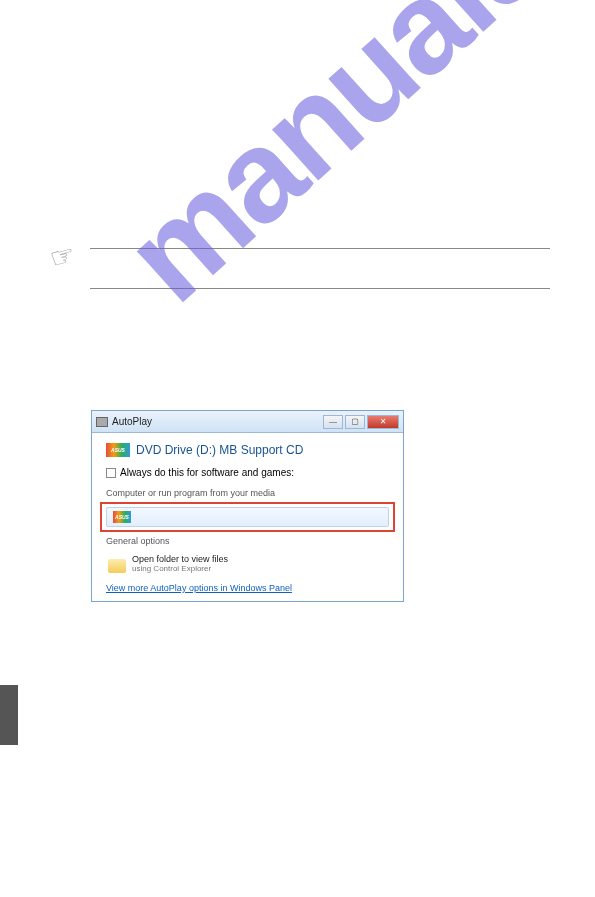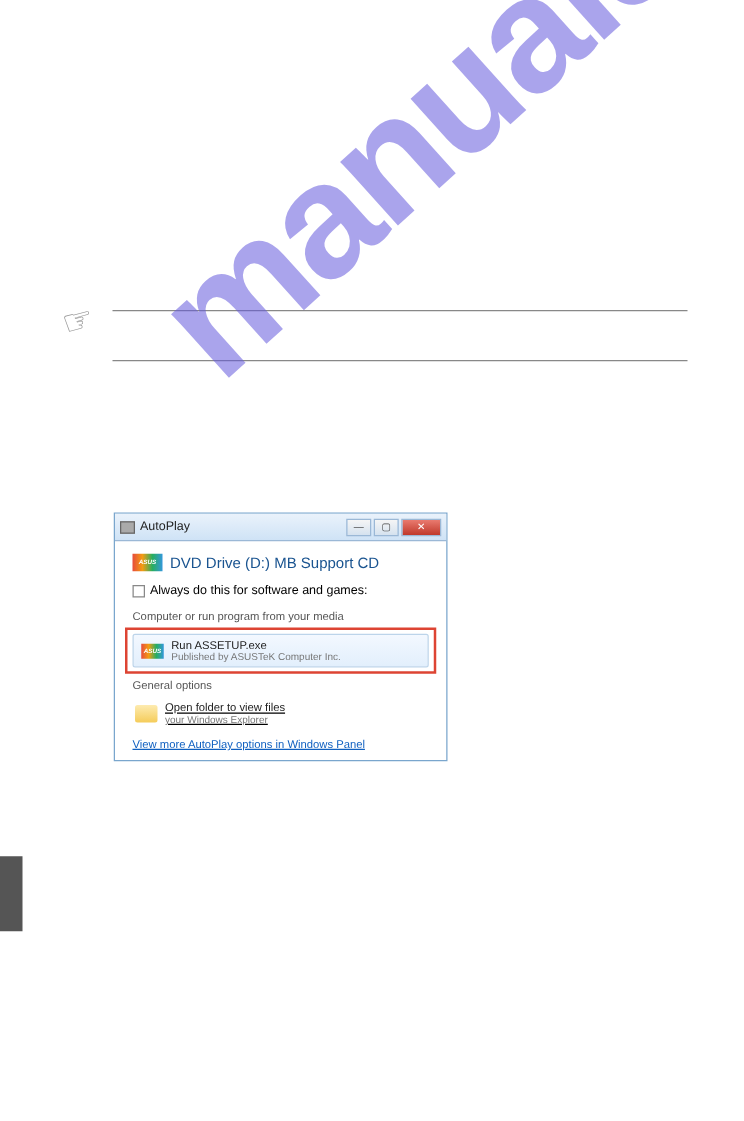--- a/index.html
+++ b/index.html
@@ -5,40 +5,40 @@
   * { margin: 0; padding: 0; box-sizing: border-box; }
   body { width: 595px; height: 897px; background: #fff; font-family: Arial, sans-serif; position: relative; overflow: hidden; }
 
   .watermark { position: absolute; top: 26%; left: 2%; width: 110%; height: 65%; font-size: 130px; font-weight: bold; color: rgba(100,90,220,0.55); transform: rotate(-42deg); transform-origin: center; white-space: nowrap; pointer-events: none; z-index: 5; letter-spacing: -3px; }
 
   .page { position: relative; z-index: 1; }
 
   .hand-icon { position: absolute; left: 50px; top: 240px; font-size: 28px; color: #999; transform: rotate(-15deg); }
   .hr-line { position: absolute; left: 90px; width: 460px; height: 1px; background: #888; }
 
-  .autoplay { position: absolute; left: 91px; top: 410px; width: 267px; border: 1px solid #7aa6cd; background: #fff; font-size: 9px; }
+  .autoplay { position: absolute; left: 91px; top: 410px; width: 313px; border: 1px solid #7aa6cd; background: #fff; font-size: 9px; }
   .ap-title { background: linear-gradient(#eaf2fb,#cfe3f6); height: 22px; border-bottom: 1px solid #9bb8d6; display: flex; align-items: center; padding: 0 4px; }
   .ap-title-icon { width: 12px; height: 10px; background: #aaa; border: 1px solid #666; margin-right: 4px; }
   .ap-title-text { font-size: 10px; color: #222; flex: 1; }
   .ap-winbtns { display: flex; gap: 2px; }
   .ap-btn { width: 20px; height: 14px; display: flex; align-items: center; justify-content: center; font-size: 8px; color: #444; border: 1px solid #9bb8d6; background: linear-gradient(#f5f5f5,#d5e2ef); }
   .ap-btn.close { background: linear-gradient(#e97a6f,#c0392b); color: #fff; width: 32px; }
   .ap-body { padding: 10px 14px 8px 14px; }
   .dvd-row { display: flex; align-items: flex-start; margin-bottom: 10px; }
   .asus-logo { width: 24px; height: 14px; margin-right: 6px; background: linear-gradient(90deg,#e74c3c,#f39c12,#27ae60,#3498db); display: flex; align-items: center; justify-content: center; font-size: 5px; font-weight: bold; color: #fff; font-style: italic; }
   .dvd-text { font-size: 12px; color: #1a5490; }
   .checkbox-row { display: flex; align-items: center; font-size: 10px; margin: 8px 0 10px 0; }
   .cb { width: 10px; height: 10px; border: 1px solid #888; margin-right: 4px; }
   .sect-label { font-size: 9px; color: #555; margin: 4px 0; }
   .highlight-box { border: 2px solid #d43; padding: 3px 4px; margin: 3px -6px 3px -6px; }
   .run-row { display: flex; align-items: center; background: linear-gradient(#f3f8ff,#e2effc); border: 1px solid #bcd4ea; border-radius: 2px; padding: 3px 6px; }
   .run-text { display: flex; flex-direction: column; }
   .run-main { font-size: 9px; color: #222; }
   .run-sub { font-size: 8px; color: #777; }
-  .folder-row { display: flex; align-items: center; padding: 4px 2px 6px 2px; text-decoration: underline; }
+  .folder-row { display: flex; align-items: flex-end; padding: 4px 2px 6px 2px; }
   .folder-icon { width: 18px; height: 14px; background: linear-gradient(#fdebb0,#f5cc5a); border-radius: 2px; margin-right: 6px; }
   .link { color: #1060c0; text-decoration: underline; font-size: 9px; margin-top: 4px; display: inline-block; }
 
   .tab-stub { position: absolute; left: 0; top: 685px; width: 18px; height: 60px; background: #555; }
 </style>
 </head>
 <body>
 
 <div class="page">
   <div class="watermark">manualshive.com</div>
@@ -63,32 +63,28 @@
         <div class="dvd-text">DVD Drive (D:) MB Support CD</div>
       </div>
       <div class="checkbox-row">
         <div class="cb"></div>
         <span>Always do this for software and games:</span>
       </div>
       <div class="sect-label">Computer or run program from your media</div>
       <div class="highlight-box">
         <div class="run-row">
           <div class="asus-logo" style="width:18px;height:12px;margin-right:6px">ASUS</div>
-          <div class="run-text">
-            <div class="run-main">Run ASSETUP.exe</div>
-            <div class="run-sub">Published by ASUSTeK Computer Inc.</div>
-          </div>
         </div>
       </div>
       <div class="sect-label">General options</div>
       <div class="folder-row">
         <div class="folder-icon"></div>
         <div class="run-text">
           <div class="run-main">Open folder to view files</div>
-          <div class="run-sub">your Windows Explorer</div>
+          <div class="run-sub">using Control Explorer</div>
         </div>
       </div>
       <a href="#" class="link">View more AutoPlay options in Windows Panel</a>
     </div>
   </div>
 
   <div class="tab-stub"></div>
 
 </div>
 

